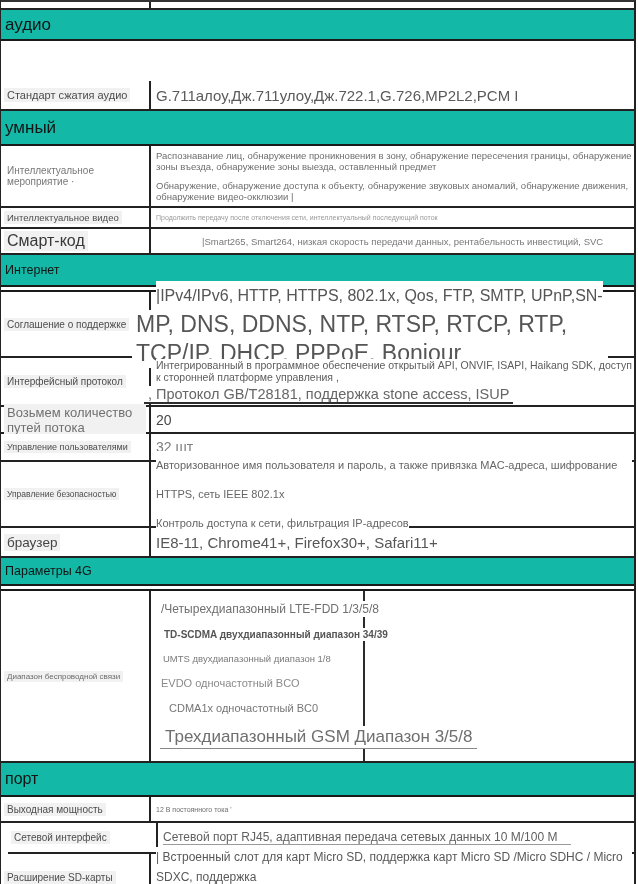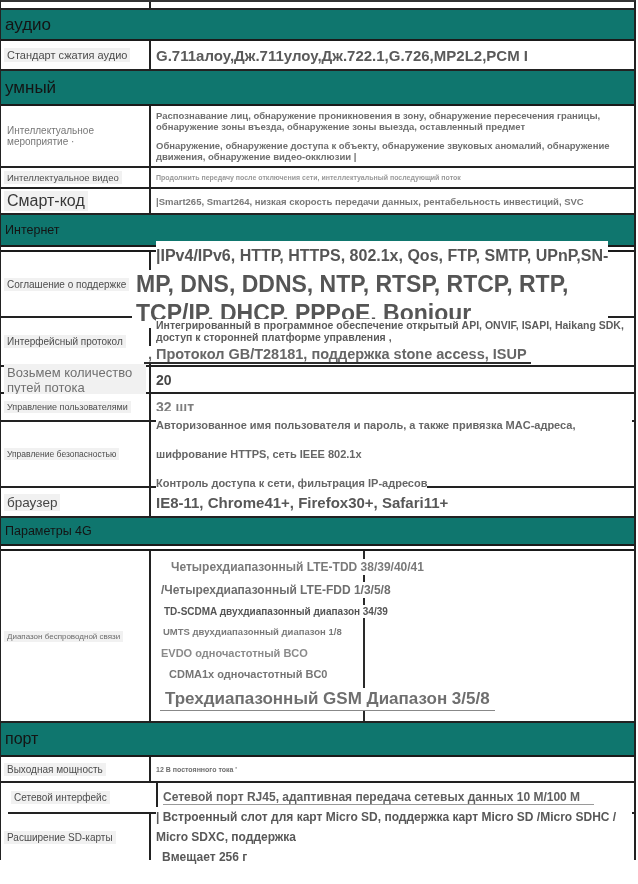--- a/index.html
+++ b/index.html
@@ -3,44 +3,44 @@
 <meta charset="utf-8">
 <style>
   html,body{margin:0;padding:0;background:#fff;}
   body{font-family:"Liberation Sans","DejaVu Sans",sans-serif;}
   .page{width:638px;height:884px;overflow:hidden;background:#fff;box-sizing:border-box;}
   .spec-table{width:636px;box-sizing:border-box;border-left:1px solid #222;border-right:2px solid #222;border-top:2px solid #333;}
   .row{display:flex;box-sizing:border-box;border-bottom:2px solid #222;background:#fff;position:relative;}
   .cell-label{width:150px;flex:0 0 150px;box-sizing:border-box;border-right:2px solid #222;display:flex;align-items:center;padding:2px 3px;}
   .cell-label .lbl{display:inline-block;background:#f1f1f1;padding:1px 3px;color:#4c4c4c;}
   .cell-value{flex:1;box-sizing:border-box;padding:1px 2px 1px 5px;display:flex;flex-direction:column;justify-content:center;position:relative;}
-  .vline{display:block;width:fit-content;max-width:478px;color:#5f5f5f;background:#fff;position:relative;z-index:2;font-weight:bold;}
-  .sec-header{box-sizing:border-box;background:#0f766e;border-bottom:2px solid #1a1a1a;display:flex;align-items:center;padding-left:4px;color:#141414;}
+  .vline{display:block;width:fit-content;max-width:478px;color:#5f5f5f;background:#fff;position:relative;z-index:2;}
+  .sec-header{box-sizing:border-box;background:#14b8a6;border-bottom:2px solid #1a1a1a;display:flex;align-items:center;padding-left:4px;color:#141414;}
   .sec-gap{height:3px;background:#fff;border-bottom:2px solid #1a1a1a;}
   .uline{border-bottom:2px solid #2e2e2e;}
   
   .sliver{height:8px;}
   .sliver .cell-value{padding:0;}
   
   .h-audio{height:31px;font-size:17px;}
   .h-smart{height:35px;font-size:17px;}
   .h-net{height:32px;font-size:12.5px;}
   .h-4g{height:28px;font-size:12.5px;}
   .h-port{height:34px;font-size:16px;}
   
-  .r-audio{height:30px;}
+  .r-audio{height:30px;margin-top:40px;}
   .r-audio .lbl{font-size:11px;}
   .r-audio .vline{font-size:15px;color:#5a5a5a;}
   .r-smart-event{height:62px;}
   .r-smart-event .lbl{font-size:10px;color:#777;background:none;}
   .r-smart-event .vline{font-size:9.5px;color:#6e6e6e;margin:4px 0;}
   .r-smart-video{height:21px;}
   .r-smart-video .lbl{font-size:9.5px;}
   .r-smart-video .vline{font-size:7px;color:#999;}
-  .r-smart-code{height:26px;}
+  .r-smart-code{height:26px;gap:46px;}
   .r-smart-code .lbl{font-size:16px;color:#383838;}
   .r-smart-code .vline{font-size:9.5px;color:#787878;}
   .r-support{height:66px;}
   .r-support .lbl{font-size:10px;}
   .r-support .vline{font-size:16px;color:#555;line-height:29px;}
   .r-support .vline.ov{left:-24px;font-size:23px;padding:0 4px;}
   .r-interface{height:49px;}
   .r-interface .lbl{font-size:10px;}
   .r-interface .v1{font-size:10.5px;color:#5c5c5c;margin-bottom:3px;}
   .r-interface .v2{font-size:14.5px;color:#666;left:-12px;padding:0 4px;}
@@ -192,21 +192,20 @@
 
     <div class="sec-header h-4g">
       <span>Параметры 4G</span>
     </div>
     <div class="sec-gap"></div>
     <div class="row r-wband">
       <div class="cell-label">
           <span class="lbl">Диапазон беспроводной связи</span>
         </div>
       <div class="cell-value">
-        <span class="vline b1">Четырехдиапазонный LTE-TDD 38/39/40/41</span>
         <span class="vline b2">/Четырехдиапазонный LTE-FDD 1/3/5/8</span>
         <span class="vline b3">TD-SCDMA двухдиапазонный диапазон 34/39</span>
         <span class="vline b4">UMTS двухдиапазонный диапазон 1/8</span>
         <span class="vline b5">EVDO одночастотный BCO</span>
         <span class="vline b6">CDMA1x одночастотный BC0</span>
         <span class="vline b7">Трехдиапазонный GSM Диапазон 3/5/8</span>
       </div>
     </div>
 
     <div class="sec-header h-port">

